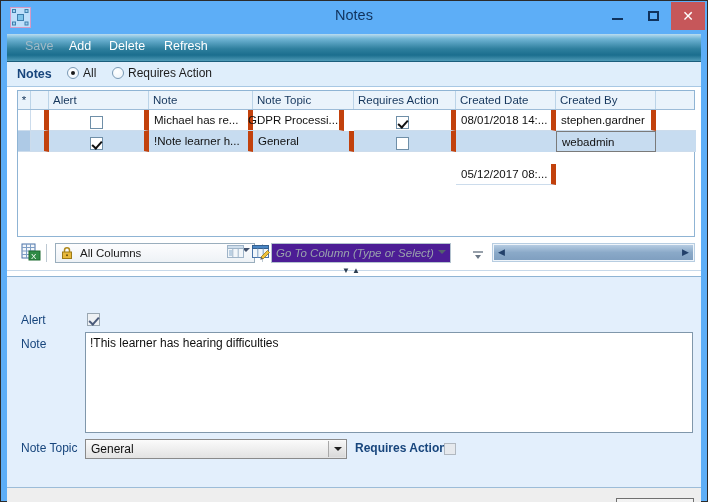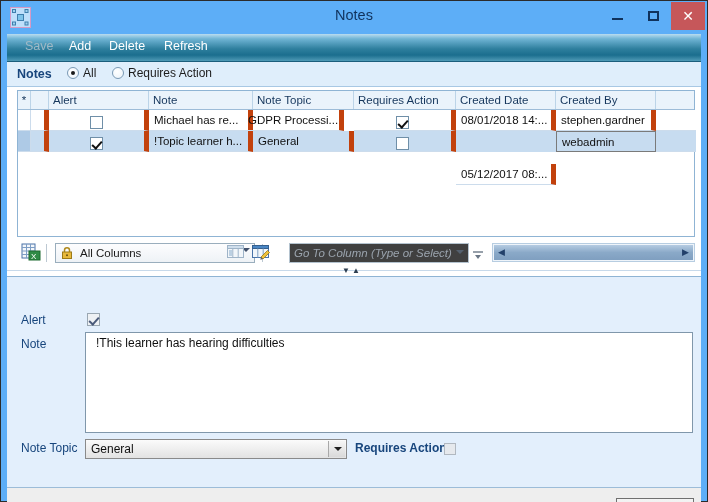--- a/index.html
+++ b/index.html
@@ -225,23 +225,23 @@
     overflow:hidden; white-space:nowrap;
   }
   .combo .carrow {
     position:absolute; right:4px; top:4px;
     width:0;height:0;
     border-left:4px solid transparent;
     border-right:4px solid transparent;
     border-top:4px solid #41506b;
   }
   .gotocombo {
-    position:absolute; top:3px; left:272px; width:180px; height:20px;
+    position:absolute; top:3px; left:254px; width:180px; height:20px;
     border:1px solid #b4c3cf;
-    background:#404040;
+    background:#4c1d95;
     box-sizing:border-box;
     cursor:default;
     padding-left:36px;
   }
   .gotocombo .gtext {
     position:absolute; left:4px; top:0; right:16px;
     line-height:18px; font-size:11.5px;
     color:#9aa3ad; font-style:italic;
     overflow:hidden; white-space:nowrap;
   }
@@ -316,21 +316,20 @@
     background:#ffffff;
     box-sizing:border-box;
     overflow:hidden;
     cursor:text;
   }
   .noteArea .ntext {
     position:absolute; left:4px; top:3px; right:4px;
     font-size:12px; color:#101010;
     line-height:15px;
     white-space:pre-wrap;
-    margin-left:6px;
   }
   .topicCombo {
     position:absolute; left:78px; top:162px;
     width:262px; height:20px;
     border:1px solid #8a8a8a;
     background: linear-gradient(to bottom,#fbfbfb 0%, #e2e2e2 100%);
     box-sizing:border-box;
     cursor:default;
   }
   .topicCombo .tctext {
@@ -460,21 +459,21 @@
         <div class="gc" style="left:538px;width:100px;">stephen.gardner</div>
         <div class="gc" style="left:638px;width:40px; border-right:none;"></div>
       </div>
 
       <div class="grow r1" style="width:678px;">
         <div class="rowhdr"></div>
         <div class="gc" style="left:13px; width:18px;"></div>
         <div class="gc cell-center" style="left:31px; width:100px;">
           <span class="cbx checked"></span>
         </div>
-        <div class="gc" style="left:131px;width:104px;">!Topic learner h...</div>
+        <div class="gc" style="left:131px;width:104px;">!Note learner h...</div>
         <div class="gc" style="left:235px;width:101px;">General</div>
         <div class="gc cell-center" style="left:336px;width:102px;">
           <span class="cbx"></span>
         </div>
         <div class="gc" style="left:438px;width:100px;margin-top:33px;">05/12/2017 08:...</div>
         <div class="gc sel-cell" style="left:538px;width:100px;">webadmin</div>
         <div class="gc" style="left:638px;width:40px; border-right:none;"></div>
       </div>
     </div>
 

